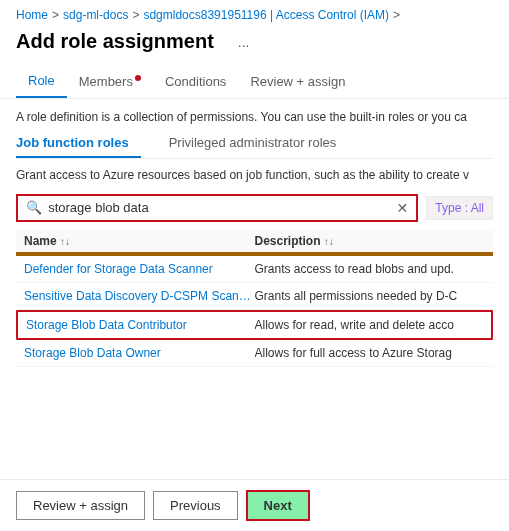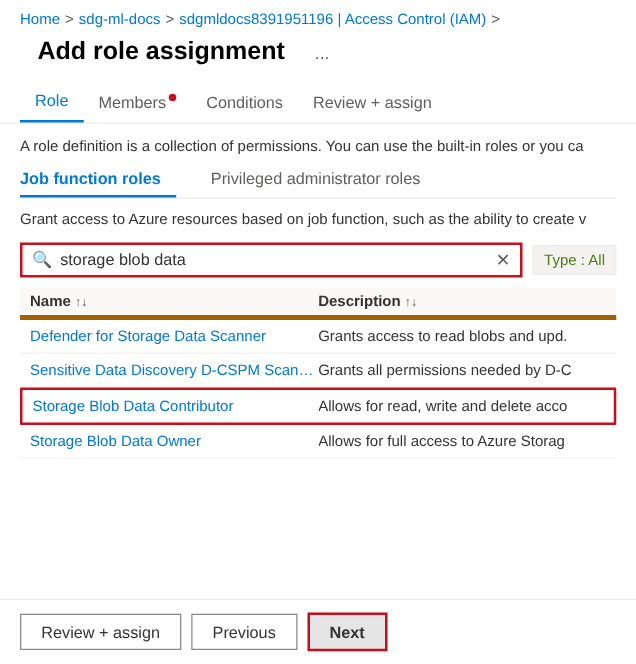--- a/index.html
+++ b/index.html
@@ -25,21 +25,20 @@
     .breadcrumb a { color: #0078d4; text-decoration: none; }
 
     .page-title {
       padding: 4px 16px 12px;
       font-size: 20px;
       font-weight: 600;
       color: #000;
       display: flex;
       align-items: center;
       gap: 24px;
-      margin-left: 14px;
     }
     .page-title .ellipsis {
       font-size: 14px;
       color: #605e5c;
       font-weight: 400;
     }
 
     .tabs {
       display: flex;
       align-items: center;
@@ -137,21 +136,21 @@
       color: #333;
     }
     .search-clear {
       color: #605e5c;
       cursor: pointer;
       font-size: 14px;
       font-weight: 300;
     }
     .type-badge {
       font-size: 12px;
-      color: #4d7c0f;
+      color: #8b5cf6;
       white-space: nowrap;
       padding: 4px 8px;
       border: 1px solid #edebe9;
       background: #f3f2f1;
     }
 
     .table-header {
       display: grid;
       grid-template-columns: 1fr 1fr;
       padding: 4px 8px;
@@ -211,21 +210,21 @@
       padding: 6px 16px;
       font-size: 13px;
       cursor: pointer;
       border: 1px solid #8a8886;
       background: #fff;
       color: #333;
       font-family: 'Segoe UI', Arial, sans-serif;
     }
     .btn-next {
       border: 2px solid #c50f1f;
-      background: #e5e5e5;
+      background: #86efac;
       color: #333;
       font-weight: 600;
     }
   </style>
 </head>
 <body>
 
 <div class="breadcrumb">
   <a>Home</a>
   <span>&gt;</span>

